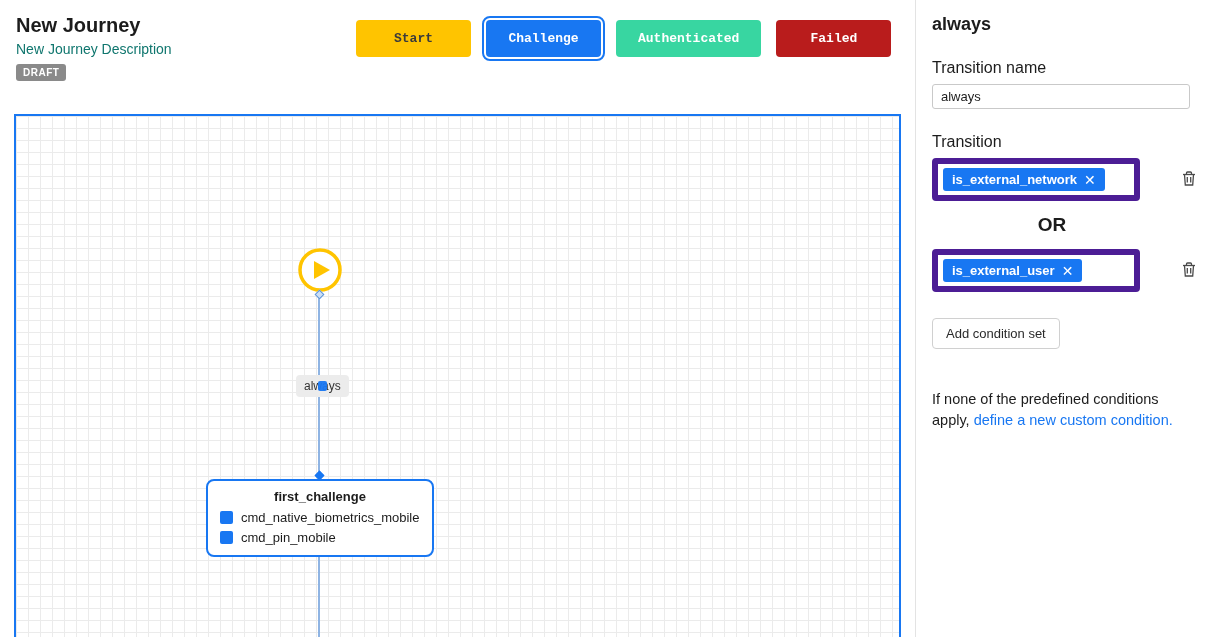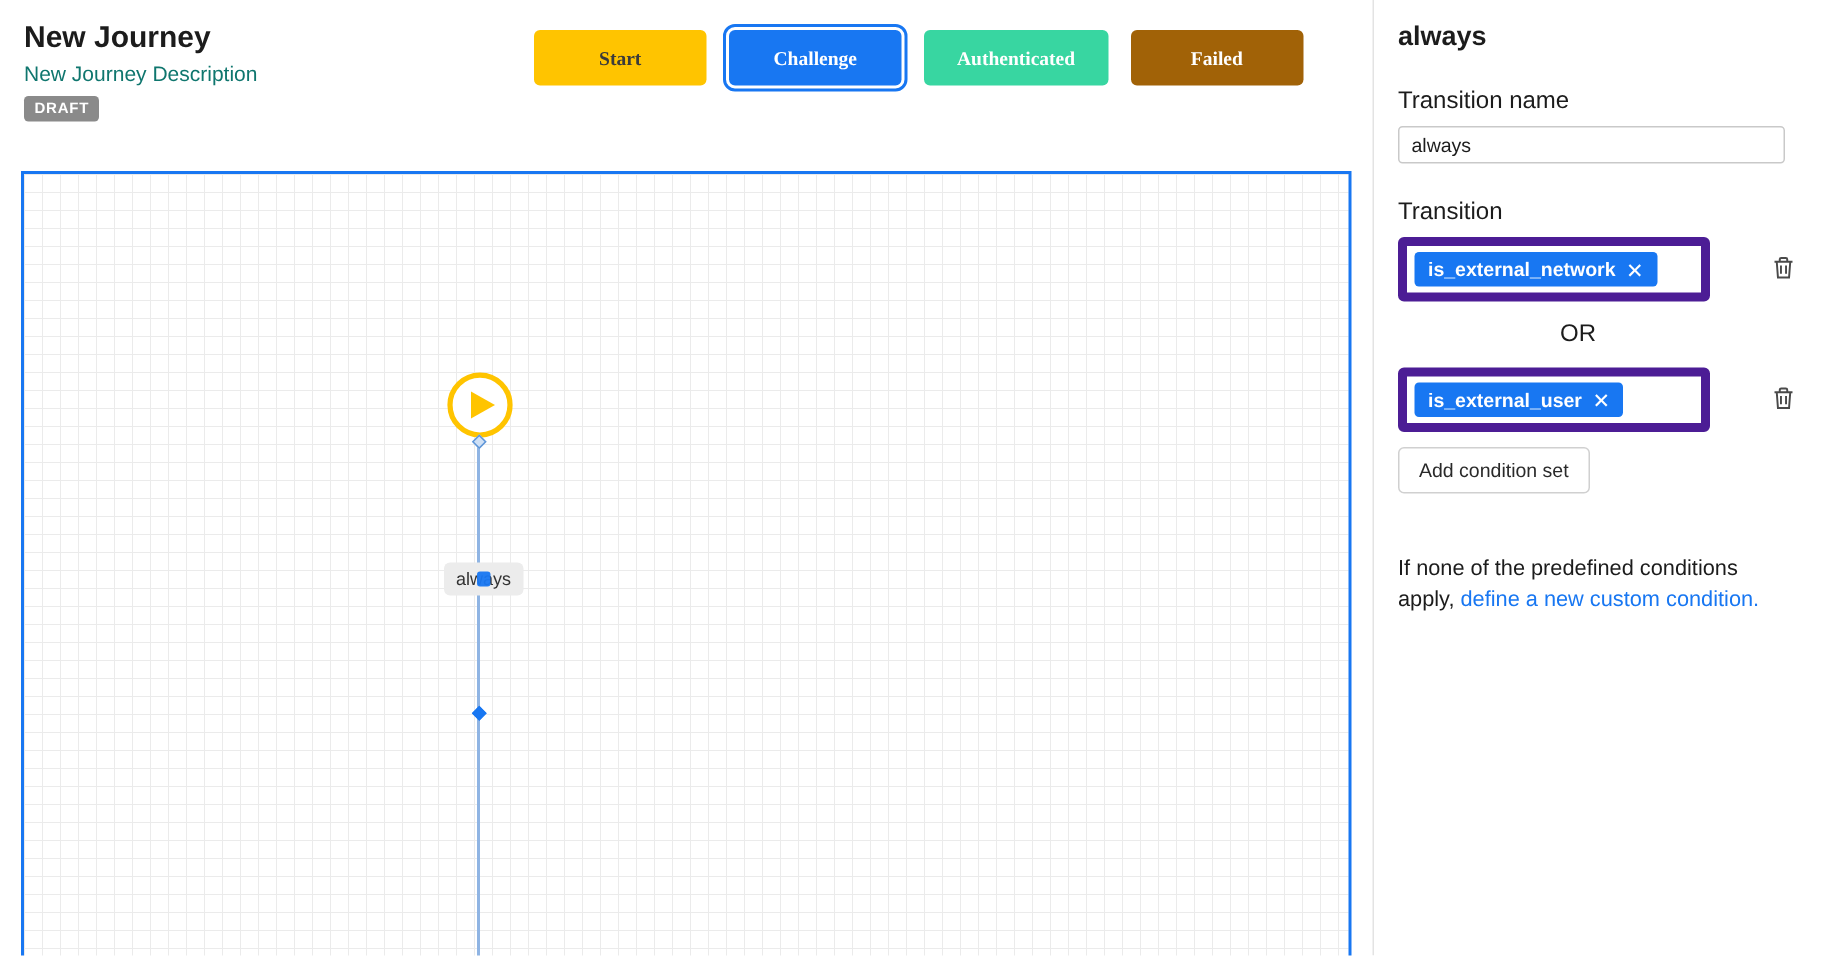--- a/index.html
+++ b/index.html
@@ -24,21 +24,21 @@
     padding: 3px 7px; border-radius: 3px;
   }
 
   .state-buttons {
     position: absolute; top: 20px; left: 356px;
     display: flex; gap: 15px; align-items: center;
   }
   .state-btn {
     height: 37px; min-width: 115px; padding: 0 22px;
     border: none; border-radius: 4px;
-    font-family: Liberation Serif, serif;
+    font-family: Liberation Mono, monospace;
     font-size: 13px; font-weight: bold;
     color: #ffffff; cursor: pointer;
   }
   .state-btn.start { color: #3b3b3b; }
   .state-btn.selected { outline: 2px solid #1877F2; outline-offset: 2px; }
 
   .canvas {
     position: absolute; top: 114px; left: 14px;
     width: 887px; height: 540px;
     border: 2px solid #1877F2;
@@ -124,25 +124,25 @@
     background: #1877F2; color: #ffffff;
     font-size: 13px; font-weight: bold;
     padding: 4px 9px; border-radius: 3px; cursor: pointer;
   }
   .chip-close { font-weight: normal; font-size: 14px; line-height: 1; cursor: pointer; }
   .trash-btn {
     margin-left: auto; background: none; border: none;
     cursor: pointer; padding: 2px; color: #4a4a4a;
   }
   .or-label {
-    text-align: center; font-size: 16px; font-weight: normal;
+    text-align: center; font-size: 19px; font-weight: bold;
     color: #1c1c1c; margin: 13px 0 13px 0; width: 240px;
   }
   .add-set-btn {
-    margin-top: 10px; background: #ffffff;
+    margin-top: 26px; background: #ffffff;
     border: 1px solid #d0d0d0; border-radius: 4px;
     font-family: "Liberation Sans", sans-serif;
     font-size: 13px; color: #2a2a2a;
     padding: 7px 13px; cursor: pointer;
   }
   .help-text {
     margin-top: 40px; font-size: 14.5px; color: #1c1c1c;
     line-height: 1.45; width: 252px;
   }
   .help-link { color: #1877F2; text-decoration: none; cursor: pointer; }
@@ -157,41 +157,52 @@
     <div class="header">
       <div class="title">New Journey</div>
       <div class="desc">New Journey Description</div>
       <span class="badge">DRAFT</span>
     </div>
 
     <div class="state-buttons">
       <button class="state-btn start" style="background:#FFC400">Start</button>
       <button class="state-btn selected" style="background:#1877F2">Challenge</button>
       <button class="state-btn" style="background:#38D6A1">Authenticated</button>
-      <button class="state-btn" style="background:#a16207">Failed</button>
+      <button class="state-btn" style="background:#b91c1c">Failed</button>
     </div>
 
     <div class="canvas">
 
       <div class="play-node">
         <svg width="46" height="46" viewBox="0 0 46 46">
           <circle cx="23" cy="23" r="20" fill="#ffffff" stroke="#FFC400" stroke-width="3.5"></circle>
           <path d="M17 14 L33 23 L17 32 Z" fill="#FFC400"></path>
         </svg>
       </div>
 
       <div class="edge-line"></div>
       <div class="edge-diamond top"></div>
       <div class="edge-diamond bottom"></div>
 
       <div class="edge-label">
         <span>always</span>
         <span class="edge-cond-icon"></span>
       </div>
 
+      <div class="flow-node">
+        <div class="flow-node-title">first_challenge</div>
+        <div class="flow-node-item">
+          <span class="cmd-icon"></span>
+          <span>cmd_native_biometrics_mobile</span>
+        </div>
+        <div class="flow-node-item">
+          <span class="cmd-icon"></span>
+          <span>cmd_pin_mobile</span>
+        </div>
+      </div>
 
     </div>
   </div>
 
   <div class="panel">
 
     <div class="panel-title">always</div>
 
     <div class="field-label">Transition name</div>
     <input class="text-input" type="text" value="always" style="">

